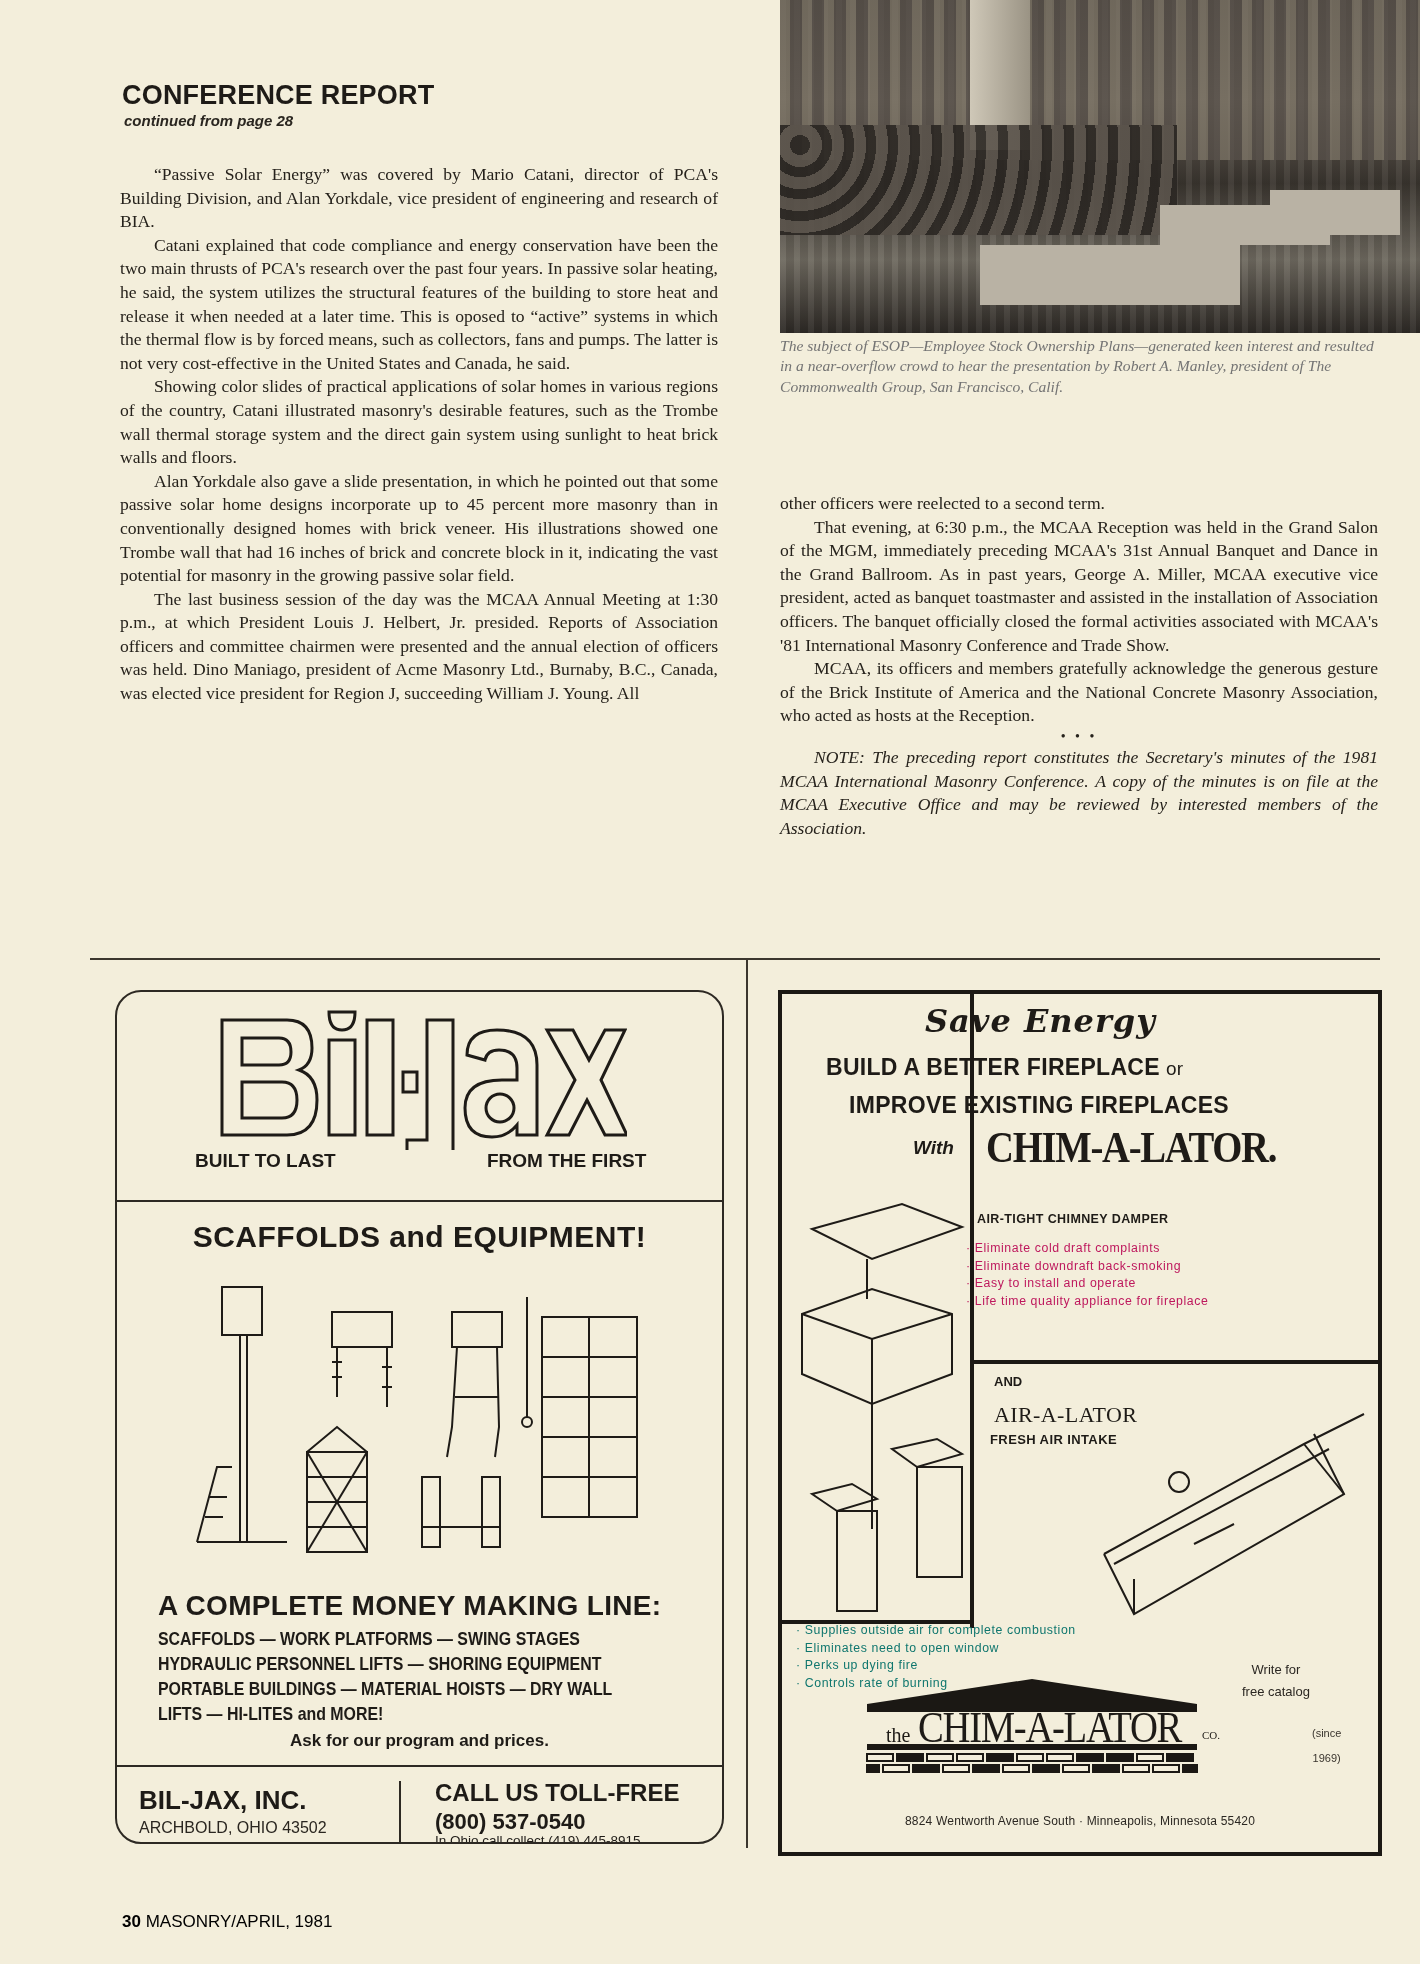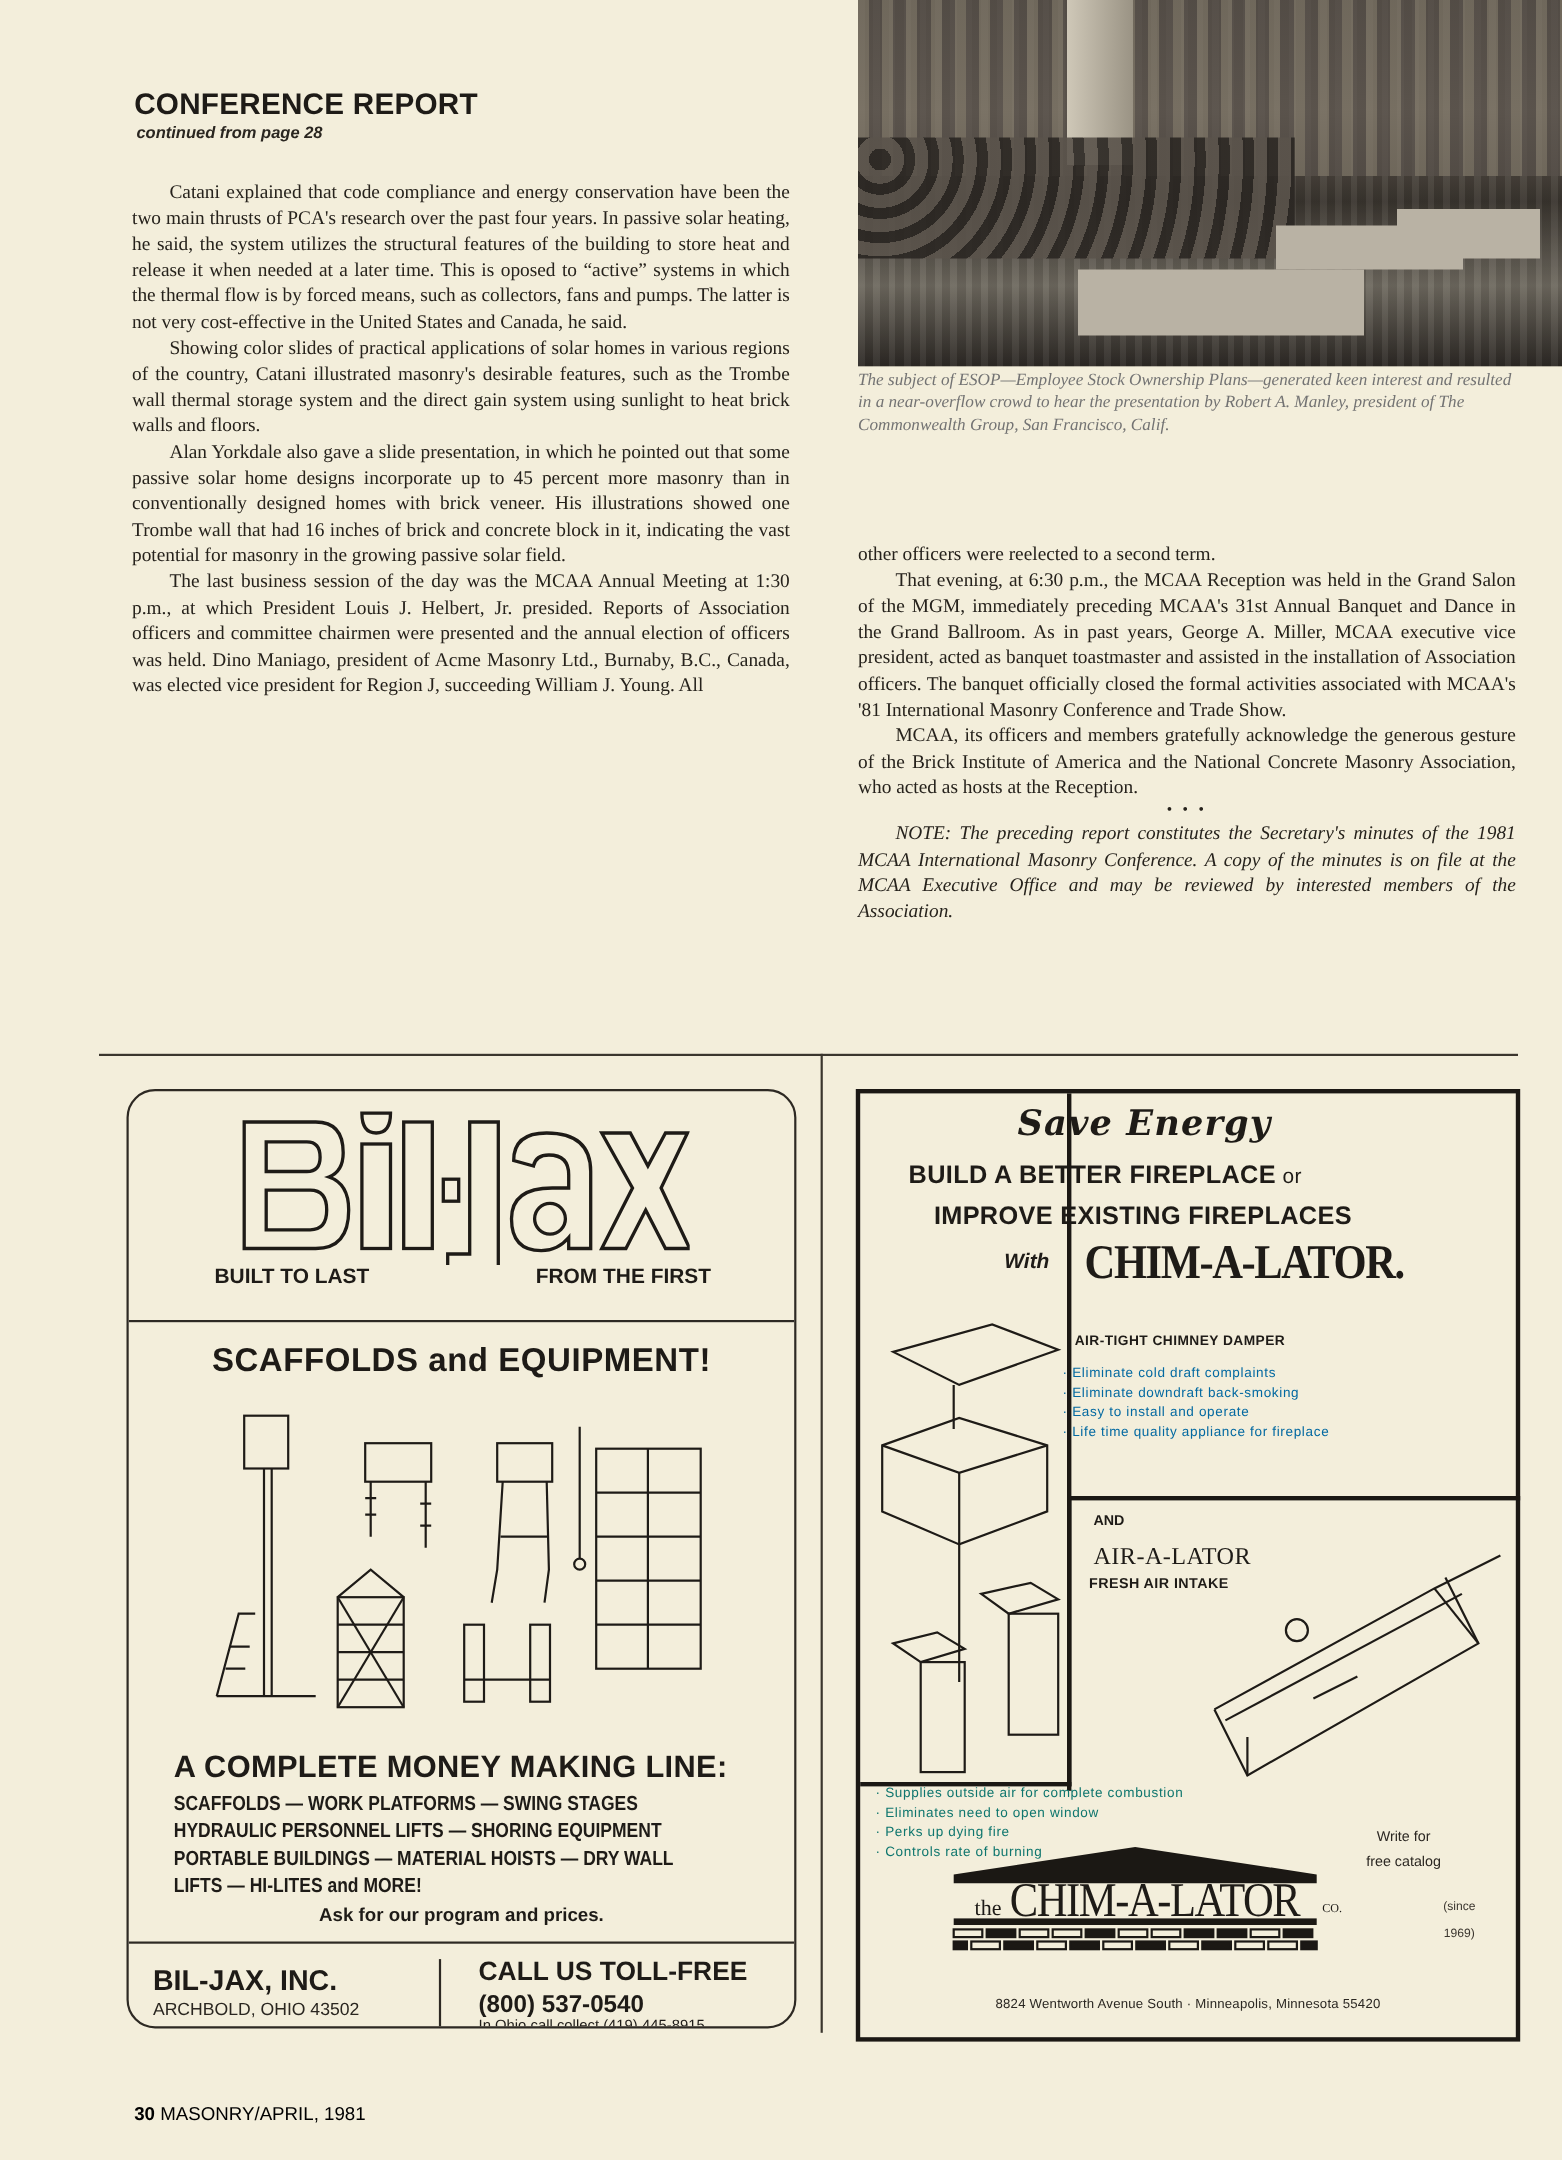--- a/index.html
+++ b/index.html
@@ -84,21 +84,21 @@
     border: 4px solid #1b1814;
     font-family: "Liberation Sans", sans-serif;
   }
   .ch-save { position:absolute; left:143px; top:8px; font-family:"DejaVu Serif", serif; font-style:italic; font-weight:bold; font-size:32px; letter-spacing:1px; }
   .ch-build { position:absolute; left:44px; top:60px; font-weight:bold; font-size:23px; letter-spacing: 0.3px; }
   .ch-build .or { font-weight:normal; font-size:19px; margin-left:6px; }
   .ch-improve { position:absolute; left:67px; top:98px; font-weight:bold; font-size:23px; letter-spacing: 0.3px; }
   .ch-with { position:absolute; left:131px; top:143px; font-style:italic; font-weight:bold; font-size:19px; }
   .ch-brand { position:absolute; left:204px; top:128px; font-family:"Liberation Serif", serif; font-weight:bold; font-size:44px; letter-spacing:-1.5px; transform: scaleX(0.88); transform-origin:left; }
   .ch-damper-title { position:absolute; left:195px; top:218px; font-weight:bold; font-size:12.5px; letter-spacing:0.4px; }
-  .ch-damper-list { position:absolute; left:184px; top:246px; font-size:12.3px; line-height:17.5px; letter-spacing:0.6px; color:#0369a1; }
+  .ch-damper-list { position:absolute; left:184px; top:246px; font-size:12.3px; line-height:17.5px; letter-spacing:0.6px; color:#be185d; }
   .ch-inner { position:absolute; left:188px; top:366px; width:412px; height:268px; border-top:4px solid #1b1814; border-left:4px solid #1b1814; }
   .ch-left-box { position:absolute; left:0; top:0; width:192px; height:630px; border-right:4px solid #1b1814; border-bottom:4px solid #1b1814; border-top:none; border-left:none; pointer-events:none; }
   .ch-and { position:absolute; left:20px; top:10px; font-weight:bold; font-size:13px; }
   .ch-air { position:absolute; left:20px; top:38px; font-family:"Liberation Serif", serif; font-size:22px; letter-spacing:0.4px; }
   .ch-fresh { position:absolute; left:16px; top:68px; font-weight:bold; font-size:13px; letter-spacing:0.4px; }
   .ch-supplies { position:absolute; left:14px; top:628px; font-size:12.3px; line-height:17.5px; letter-spacing:0.6px; color:#0f766e; }
   .ch-write { position:absolute; left:460px; top:665px; font-size:13px; line-height:22px; text-align:center; color:#2b2722; }
   .ch-logo { position:absolute; left:60px; top:680px; width:390px; height:100px; }
   .ch-logo-the { position:absolute; left:44px; top:50px; font-family:"Liberation Serif", serif; font-size:20px; }
   .ch-logo-name { position:absolute; left:76px; top:28px; font-family:"Liberation Serif", serif; font-size:44px; letter-spacing:-1.5px; transform: scaleX(0.88); transform-origin:left; }
@@ -112,20 +112,21 @@
   }
   .footer b { font-weight: bold; }
 </style>
 </head>
 <body>
 
 <div class="abs heading">CONFERENCE REPORT</div>
 <div class="abs continued">continued from page 28</div>
 
 <div class="abs col col-left">
+  <p>“Passive Solar Energy” was covered by Mario Catani, director of PCA's Building Division, and Alan Yorkdale, vice president of engineering and research of BIA.</p>
   <p>Catani explained that code compliance and energy conservation have been the two main thrusts of PCA's research over the past four years. In passive solar heating, he said, the system utilizes the structural features of the building to store heat and release it when needed at a later time. This is oposed to “active” systems in which the thermal flow is by forced means, such as collectors, fans and pumps. The latter is not very cost-effective in the United States and Canada, he said.</p>
   <p>Showing color slides of practical applications of solar homes in various regions of the country, Catani illustrated masonry's desirable features, such as the Trombe wall thermal storage system and the direct gain system using sunlight to heat brick walls and floors.</p>
   <p>Alan Yorkdale also gave a slide presentation, in which he pointed out that some passive solar home designs incorporate up to 45 percent more masonry than in conventionally designed homes with brick veneer. His illustrations showed one Trombe wall that had 16 inches of brick and concrete block in it, indicating the vast potential for masonry in the growing passive solar field.</p>
   <p>The last business session of the day was the MCAA Annual Meeting at 1:30 p.m., at which President Louis J. Helbert, Jr. presided. Reports of Association officers and committee chairmen were presented and the annual election of officers was held. Dino Maniago, president of Acme Masonry Ltd., Burnaby, B.C., Canada, was elected vice president for Region J, succeeding William J. Young. All</p>
 </div>
 
 <div class="abs photo" aria-label="Conference attendees seated at tables listening to a presentation">
   <div class="wall"></div>
   <div class="curtain"></div>
   <div class="crowd"></div>

